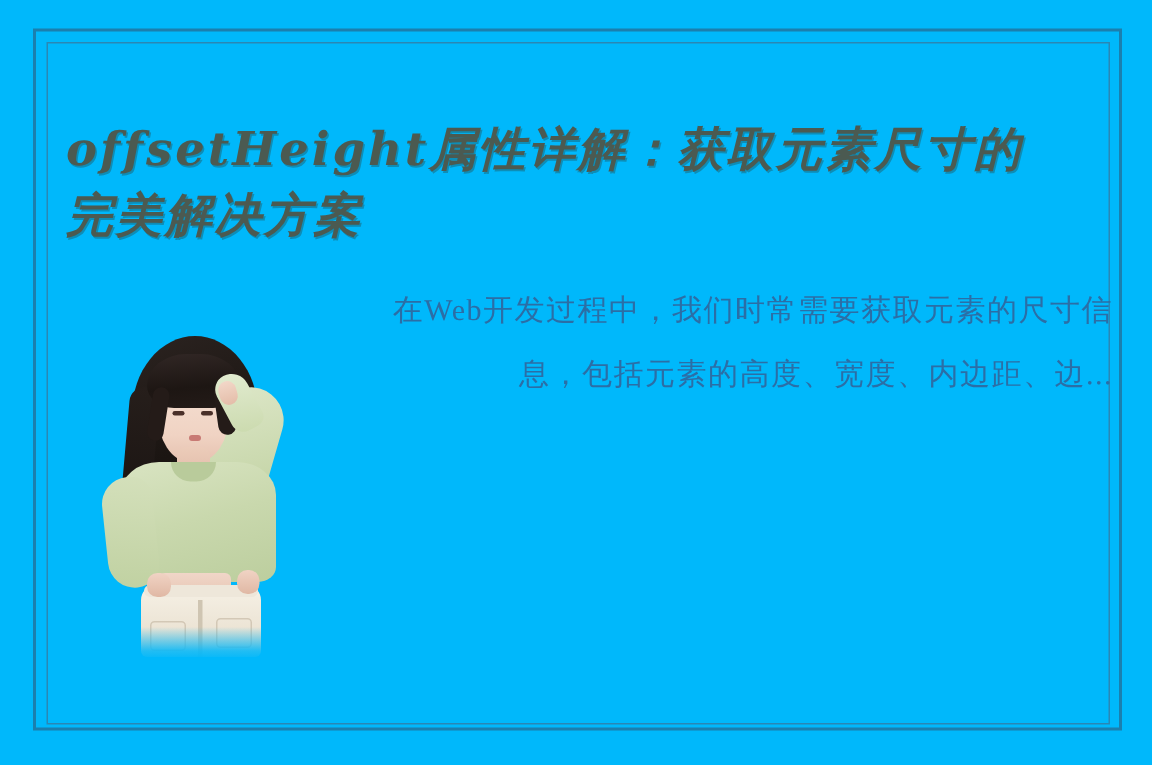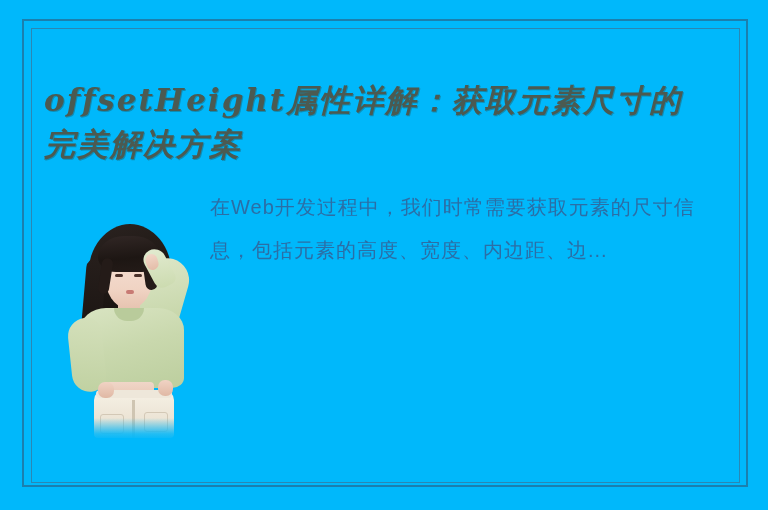--- a/index.html
+++ b/index.html
@@ -57,31 +57,32 @@
     line-height: 44px;
     letter-spacing: 2px;
     text-shadow: 1px 1px 0 rgba(40,60,55,0.35);
     white-space: pre-wrap;
     margin-top: 20px;
   }
 
   
   #excerpt {
     position: absolute;
-    left: 210px;
+    left: 227px;
     top: 186px;
     width: 515px;
     height: 128px;
     overflow: hidden;
     color: #2b6ea6;
-    font-family: Liberation Sans, sans-serif;
+    font-family: Liberation Serif, serif;
     font-size: 20px;
     line-height: 43px;
     letter-spacing: 1px;
     white-space: pre-wrap;
+    text-align: right;
   }
 
   
   #photo {
     position: absolute;
     left: 62px;
     top: 222px;
     width: 148px;
     height: 216px;
     overflow: hidden;

